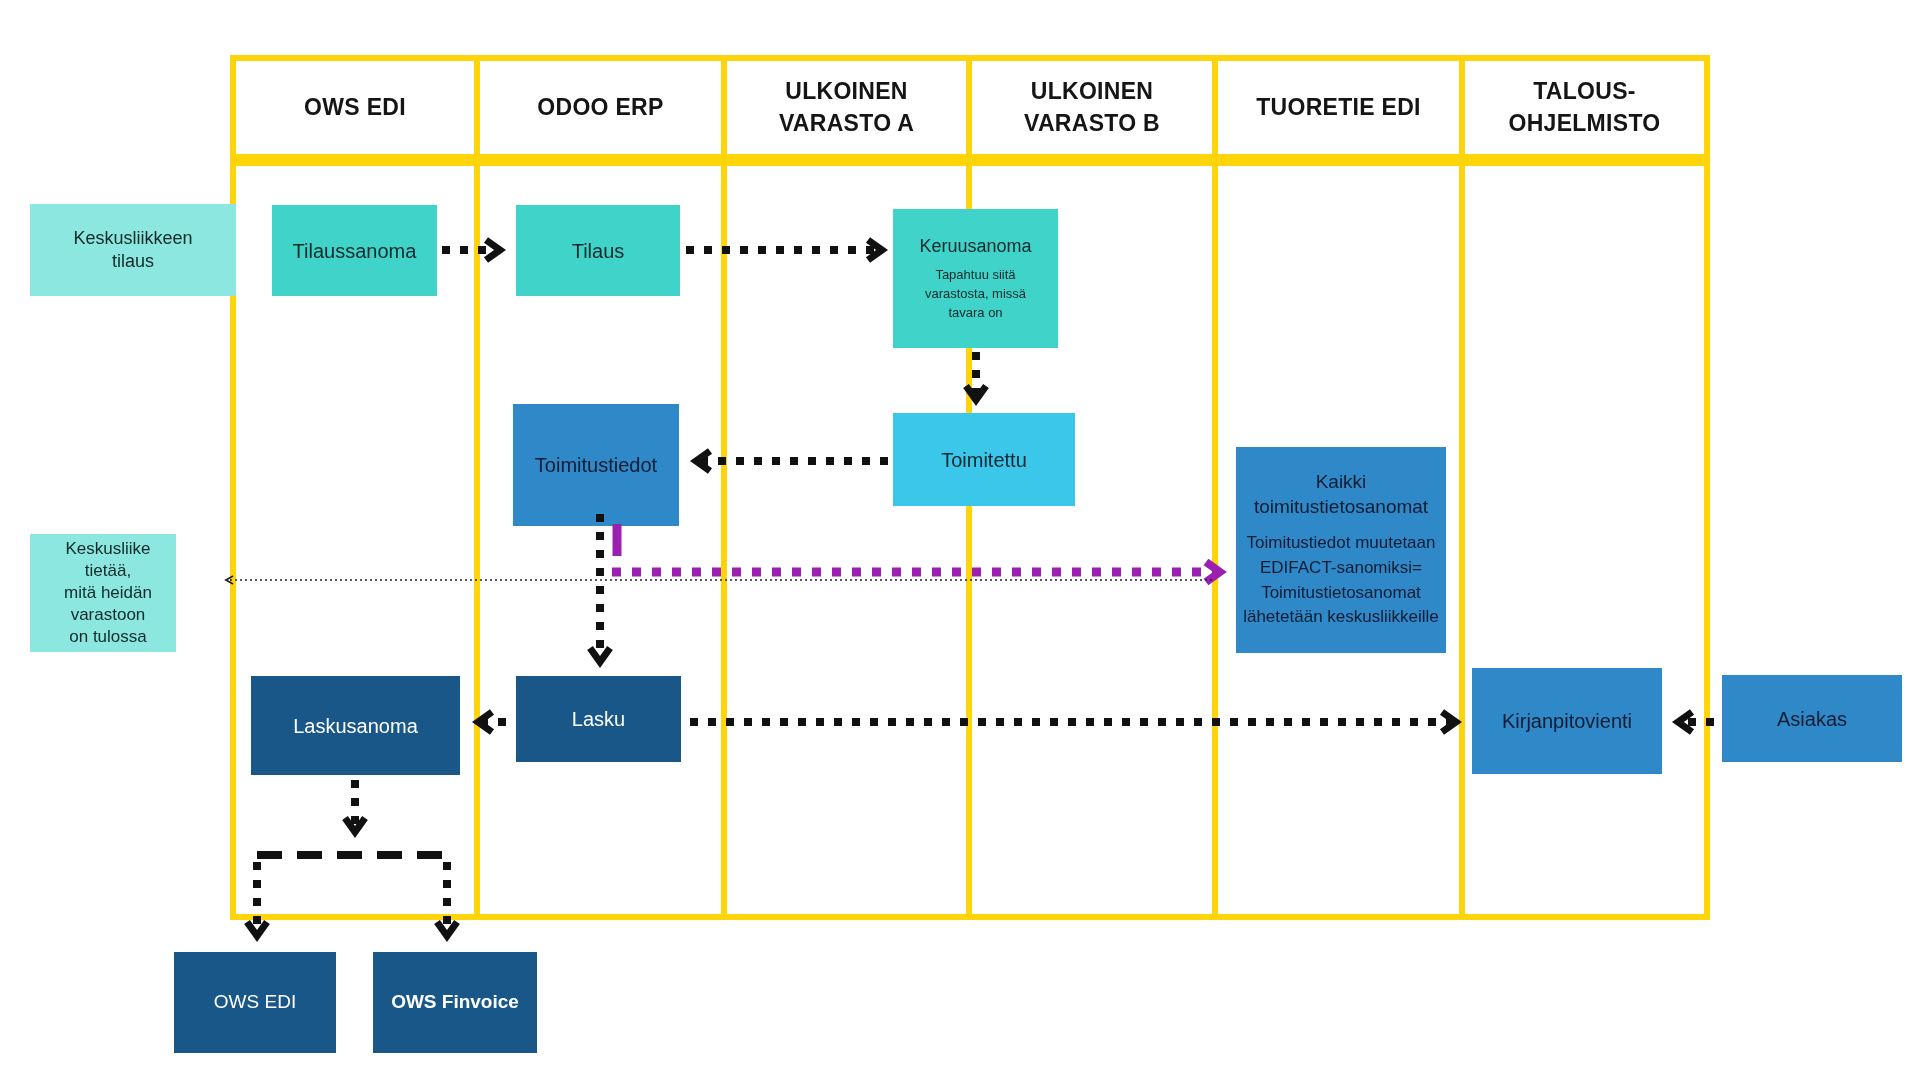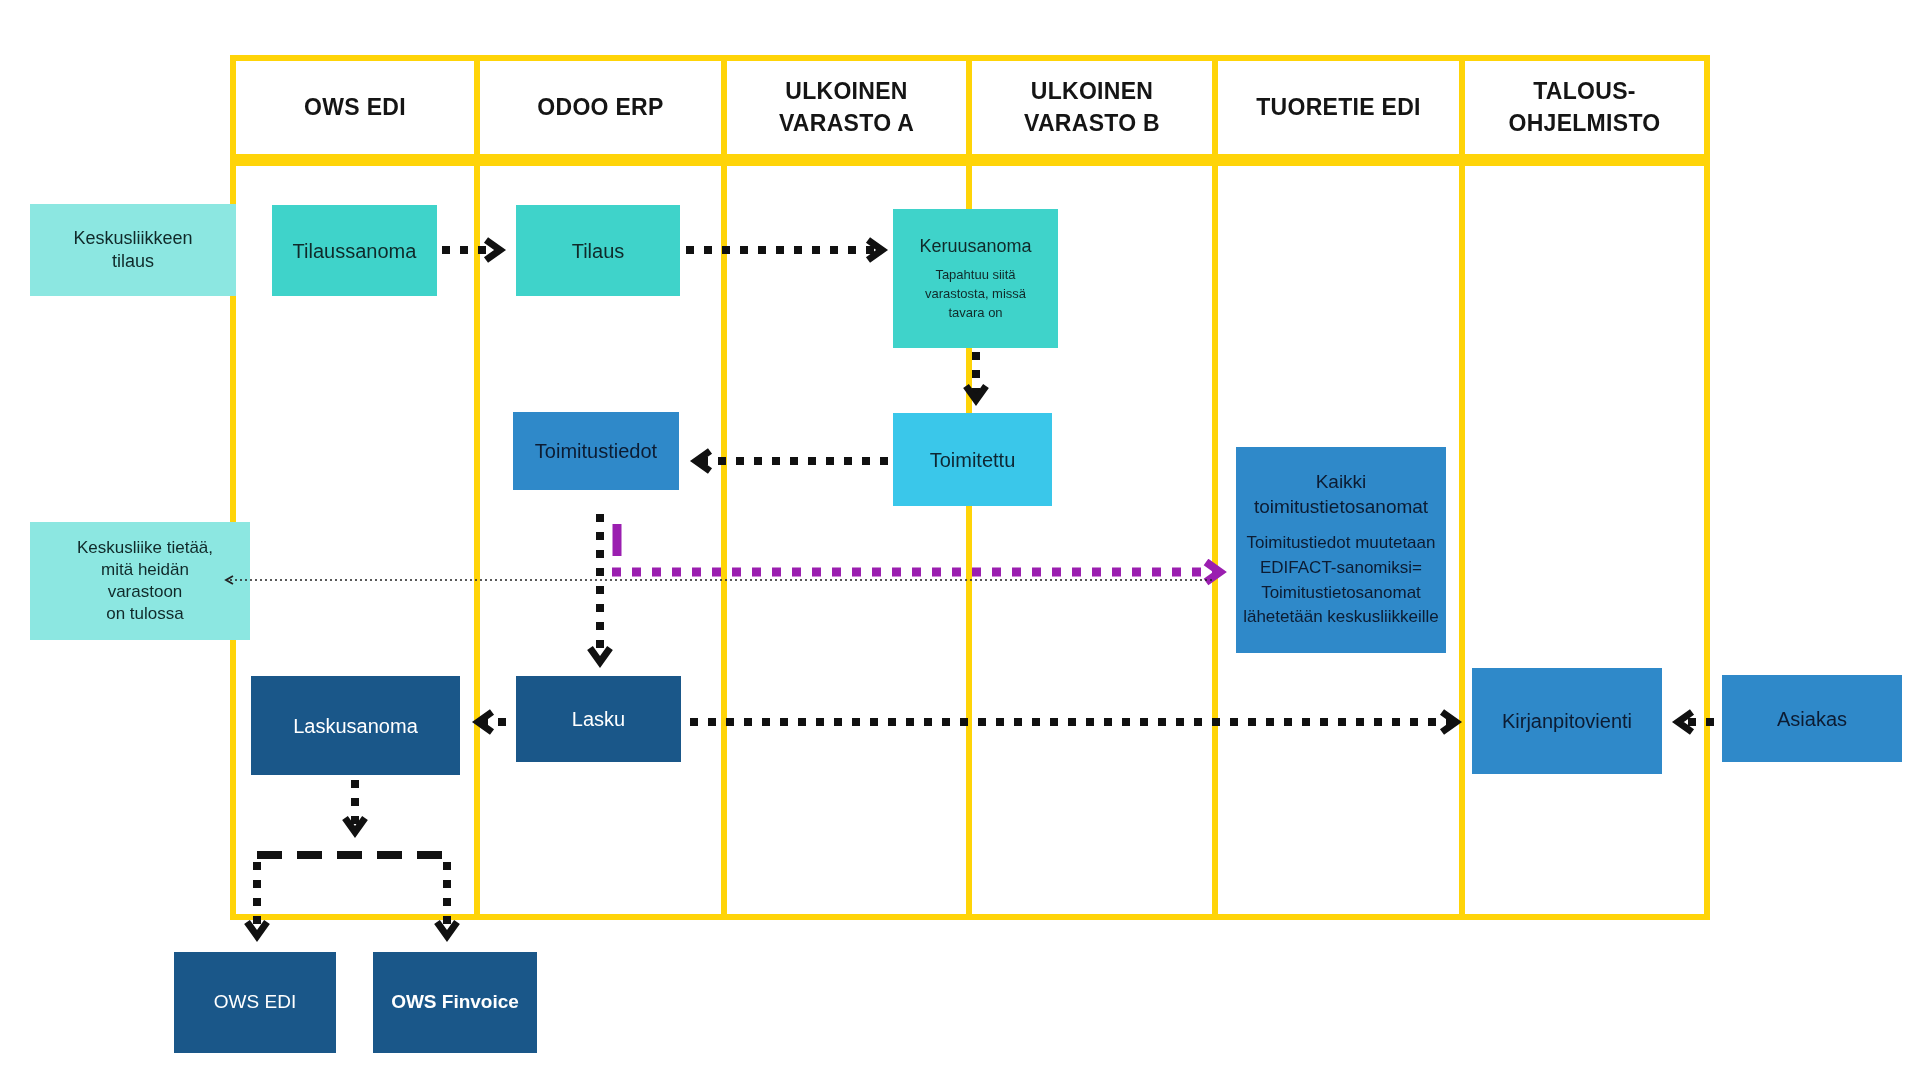--- a/index.html
+++ b/index.html
@@ -77,38 +77,38 @@
     <div class="lbl">Tilaus</div>
   </div>
 
   <div class="abs node teal small" style="left:893px;top:209px;width:165px;height:139px;padding:6px 8px;">
     <div class="lbl">Keruusanoma</div>
     <div class="note" style="font-size:13px;margin-top:8px;">Tapahtuu siitä
 varastosta, missä
 tavara on</div>
   </div>
 
-  <div class="abs node blue" style="left:513px;top:404px;width:166px;height:78px;margin-top:8px;">
+  <div class="abs node blue" style="left:513px;top:404px;width:166px;height:122px;">
     <div class="lbl">Toimitustiedot</div>
   </div>
 
-  <div class="abs node cyan" style="left:893px;top:413px;width:159px;height:93px;">
+  <div class="abs node cyan" style="left:893px;top:413px;width:182px;height:93px;">
     <div class="lbl">Toimitettu</div>
   </div>
 
   <div class="abs node blue small" style="left:1236px;top:447px;width:210px;height:206px;padding:16px 6px;align-items:center;">
     <div class="lbl" style="font-size:19px;">Kaikki
 toimitustietosanomat</div>
     <div class="note" style="font-size:17px;margin-top:12px;">Toimitustiedot muutetaan
 EDIFACT-sanomiksi=
 Toimitustietosanomat
 lähetetään keskusliikkeille</div>
   </div>
 
-  <div class="abs node lightteal tiny" style="left:30px;top:522px;width:220px;height:118px;padding-left:10px;">
+  <div class="abs node lightteal tiny" style="left:30px;top:534px;width:146px;height:118px;padding-left:10px;">
     <div class="lbl">Keskusliike tietää,
 mitä heidän
 varastoon
 on tulossa</div>
   </div>
 
   <div class="abs node darkblue" style="left:251px;top:676px;width:209px;height:99px;">
     <div class="lbl">Laskusanoma</div>
   </div>
 

